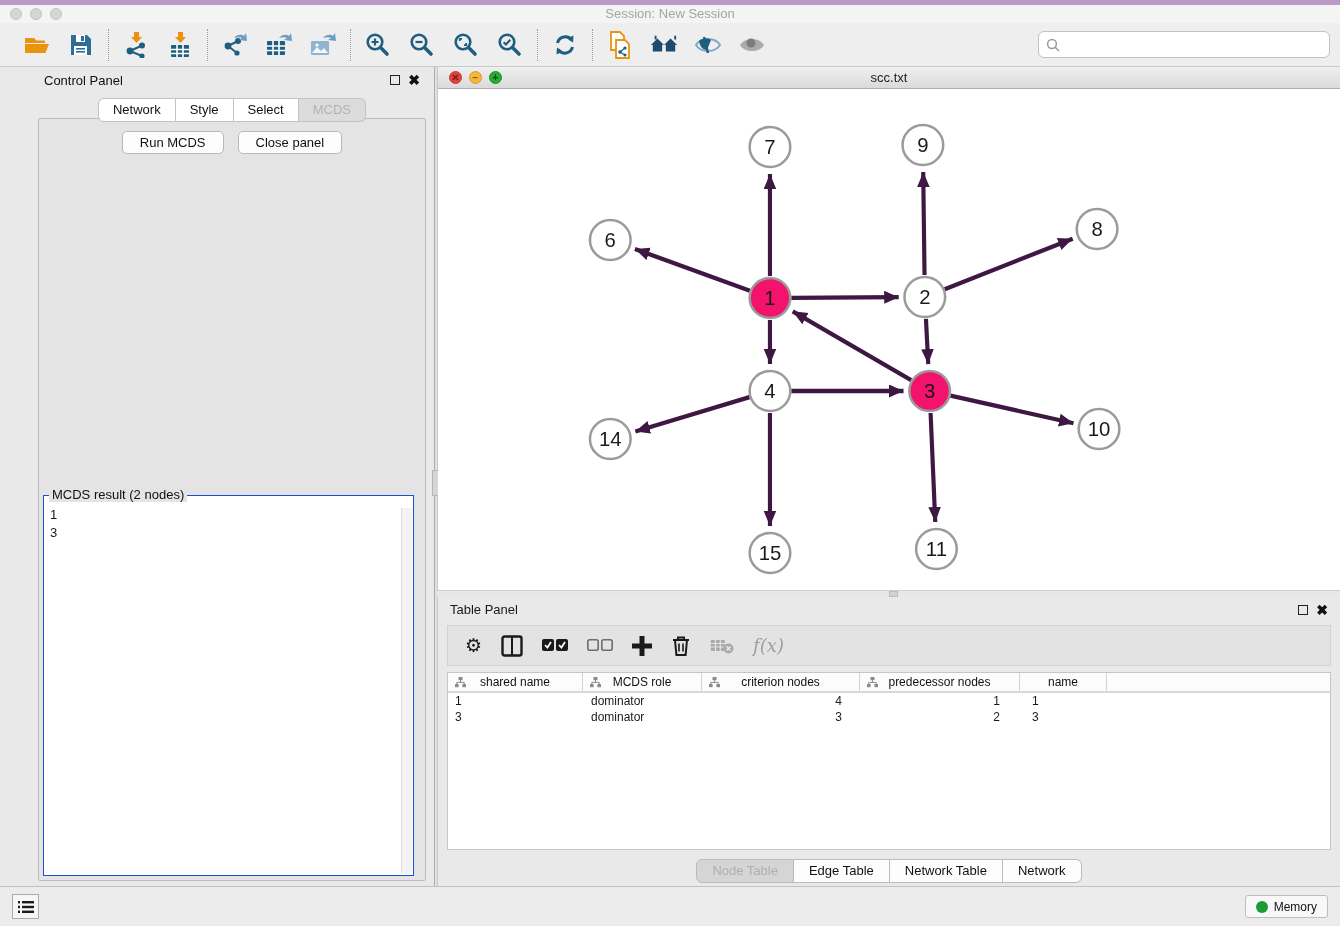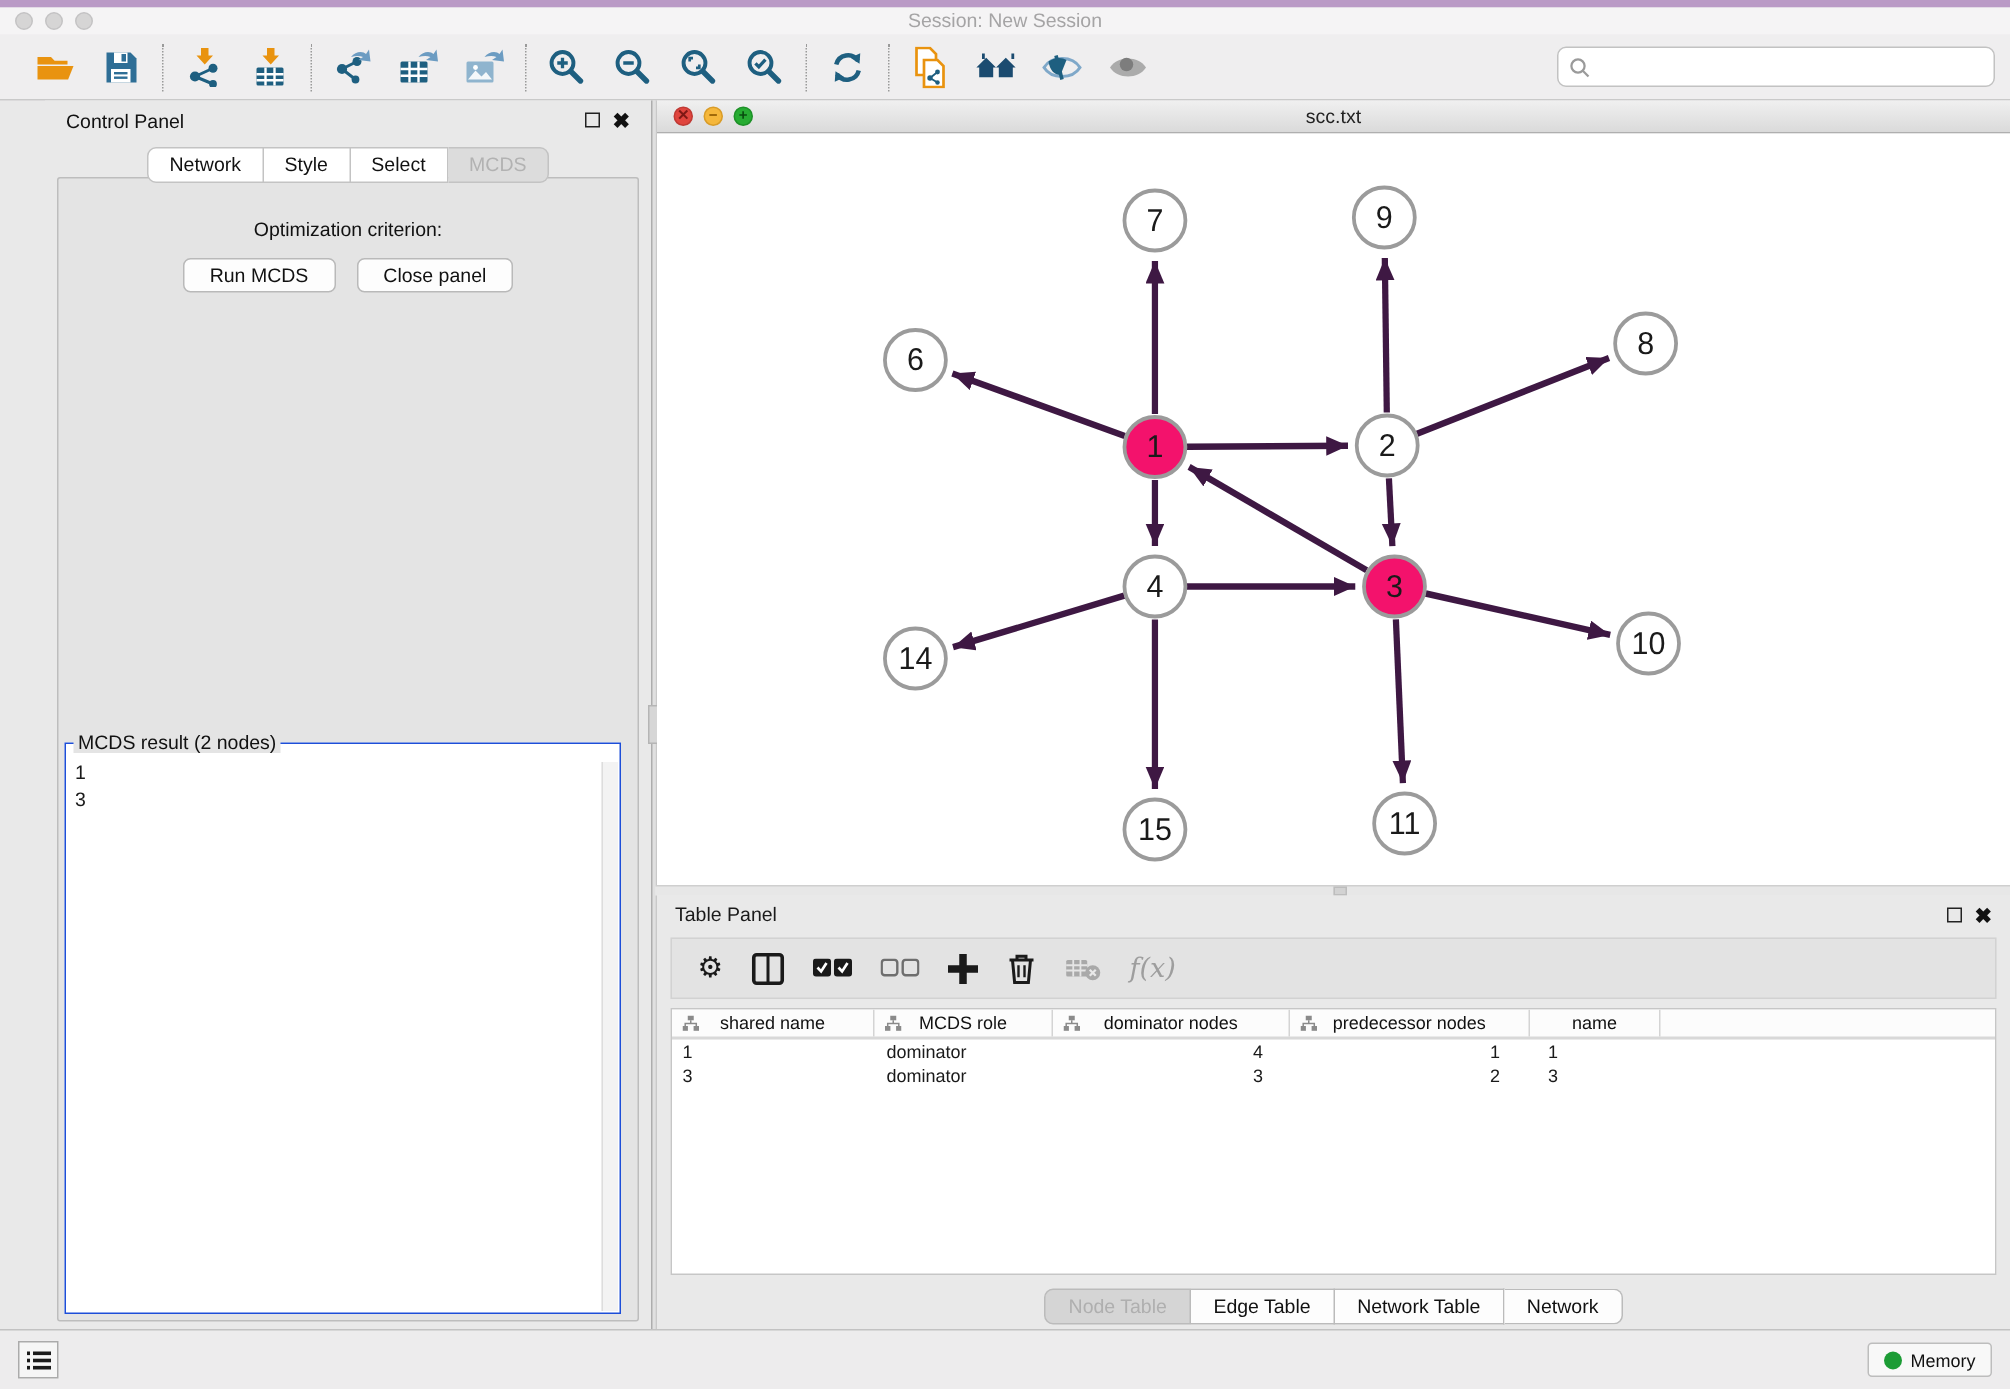--- a/index.html
+++ b/index.html
@@ -271,21 +271,20 @@
         <span class="close-x">✖</span>
       </span>
     </div>
     <div class="cp-tabs">
         <div class="tab">Network</div>
         <div class="tab">Style</div>
         <div class="tab">Select</div>
         <div class="tab active">MCDS</div>
       </div>
     <div class="cp-body">
-      <div class="opt-label">Optimization criterion:</div>
       <div class="btn-row">
         <div class="btn">Run MCDS</div>
         <div class="btn">Close panel</div>
       </div>
       <div class="result-group">
         <span class="result-legend">MCDS result (2 nodes)</span>
         <div class="result-lines">1
 3</div>
         <div class="result-scroll"></div>
       </div>
@@ -464,21 +463,21 @@
             </div>
             <div class="th" style="width: 158px;">
               <svg class="hier-icon" width="11" height="11" viewBox="0 0 11 11">
                 <g fill="#8A8A8A">
                   <rect x="3.5" y="0" width="4" height="3.2"></rect>
                   <rect x="0" y="7" width="3.6" height="3.2"></rect>
                   <rect x="7.4" y="7" width="3.6" height="3.2"></rect>
                 </g>
                 <path d="M5.5 3.2v2.2M1.8 7V5.4h7.4V7" stroke="#8A8A8A" stroke-width="1" fill="none"></path>
               </svg>
-              <span>dominator nodes</span>
+              <span>criterion nodes</span>
             </div>
             <div class="th" style="width: 160px;">
               <svg class="hier-icon" width="11" height="11" viewBox="0 0 11 11">
                 <g fill="#8A8A8A">
                   <rect x="3.5" y="0" width="4" height="3.2"></rect>
                   <rect x="0" y="7" width="3.6" height="3.2"></rect>
                   <rect x="7.4" y="7" width="3.6" height="3.2"></rect>
                 </g>
                 <path d="M5.5 3.2v2.2M1.8 7V5.4h7.4V7" stroke="#8A8A8A" stroke-width="1" fill="none"></path>
               </svg>

